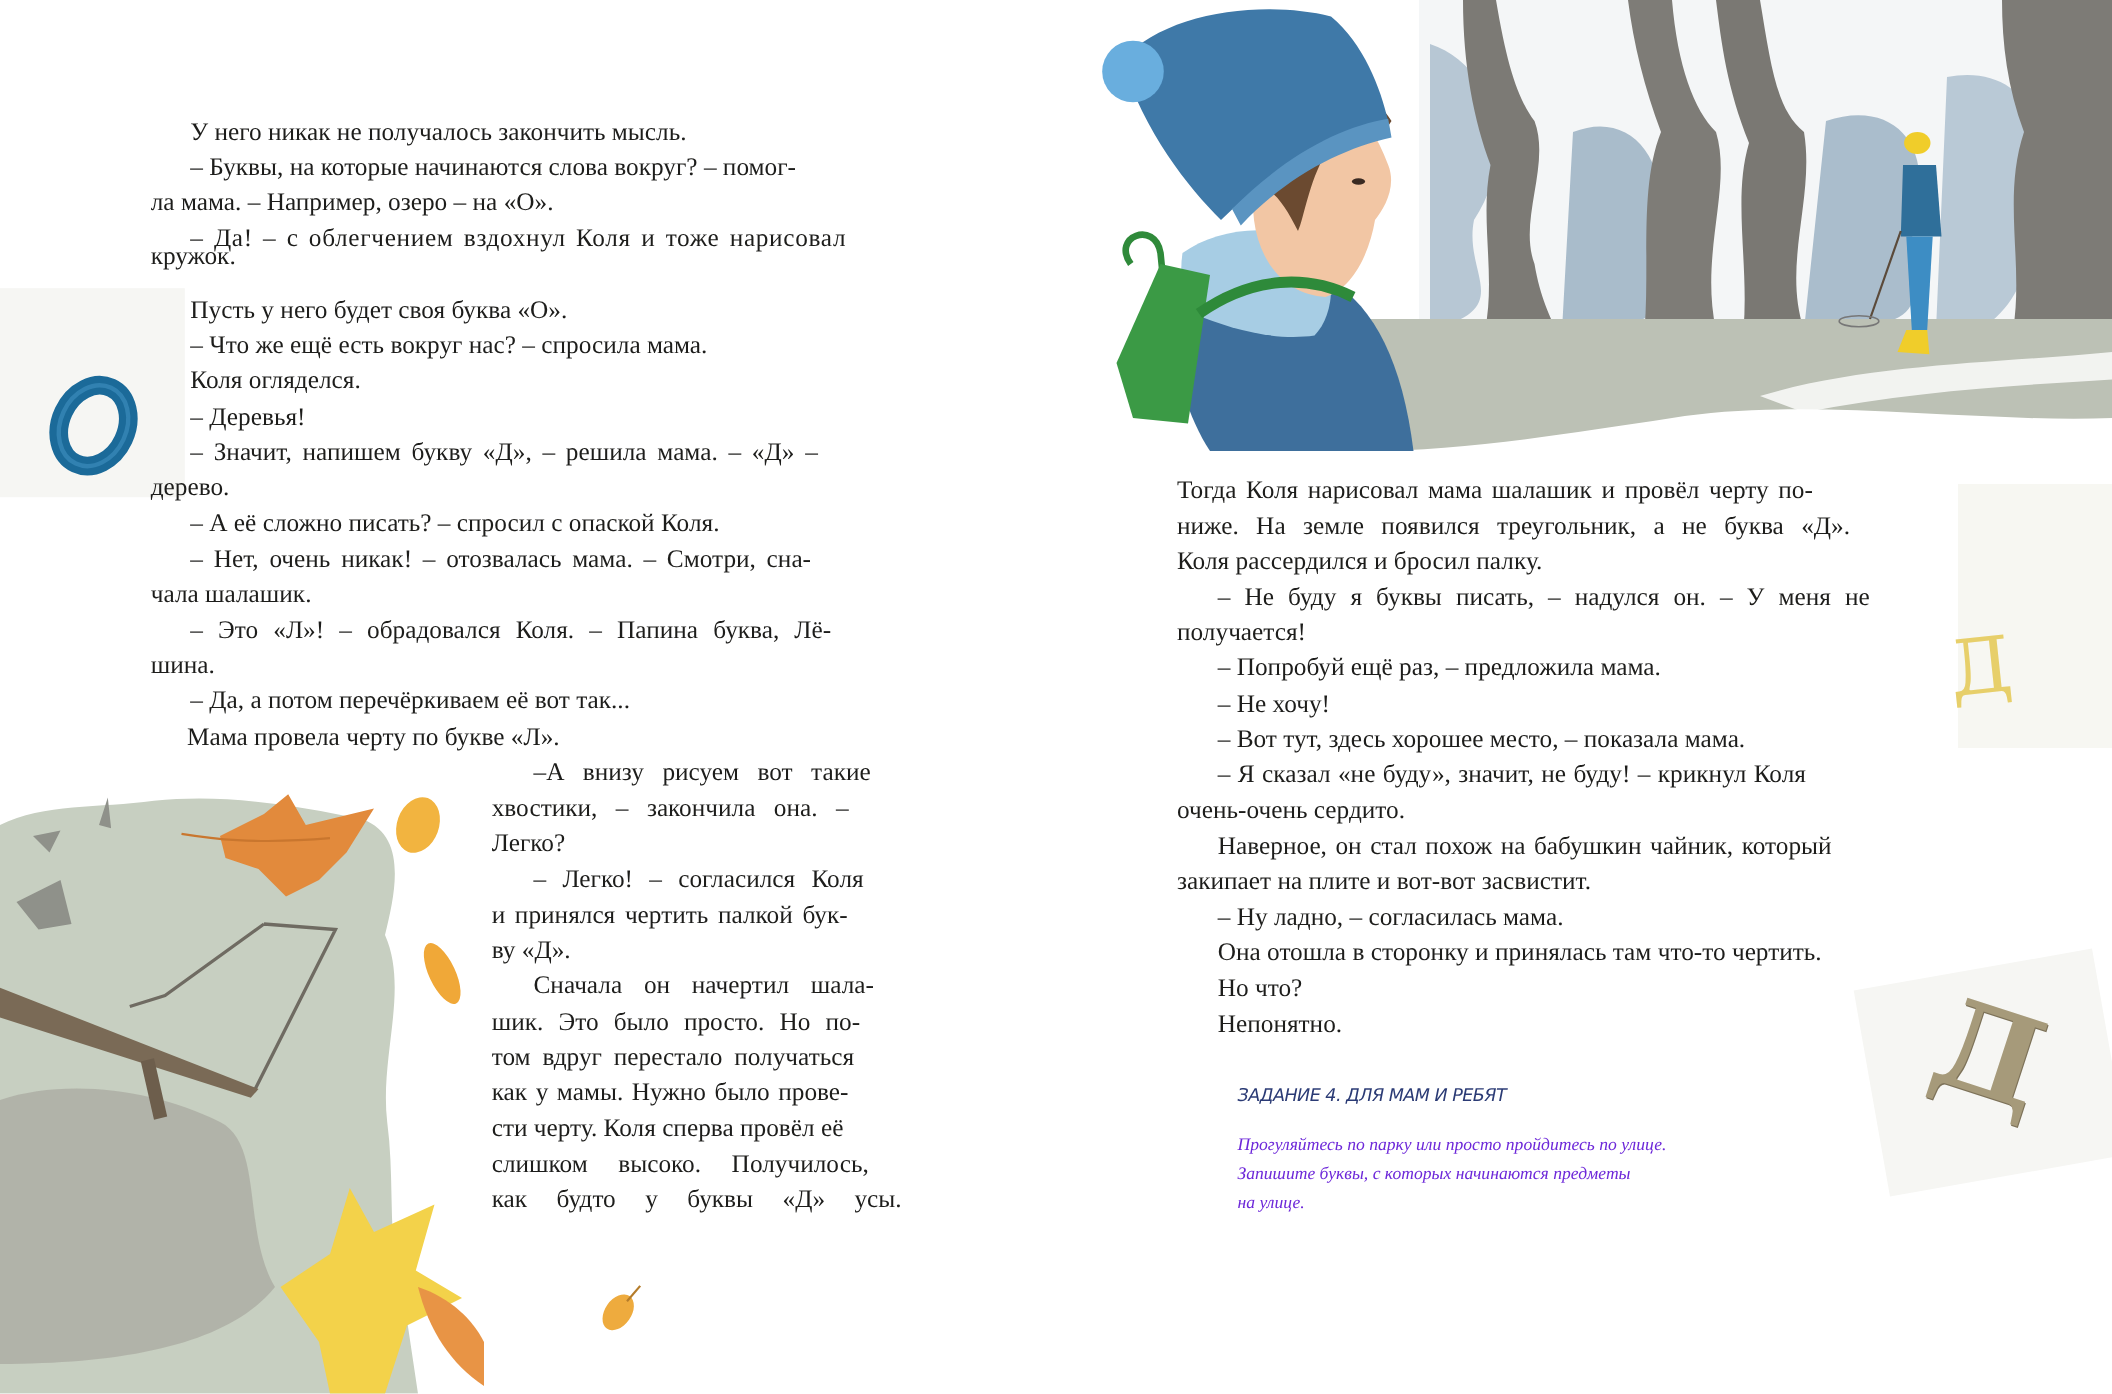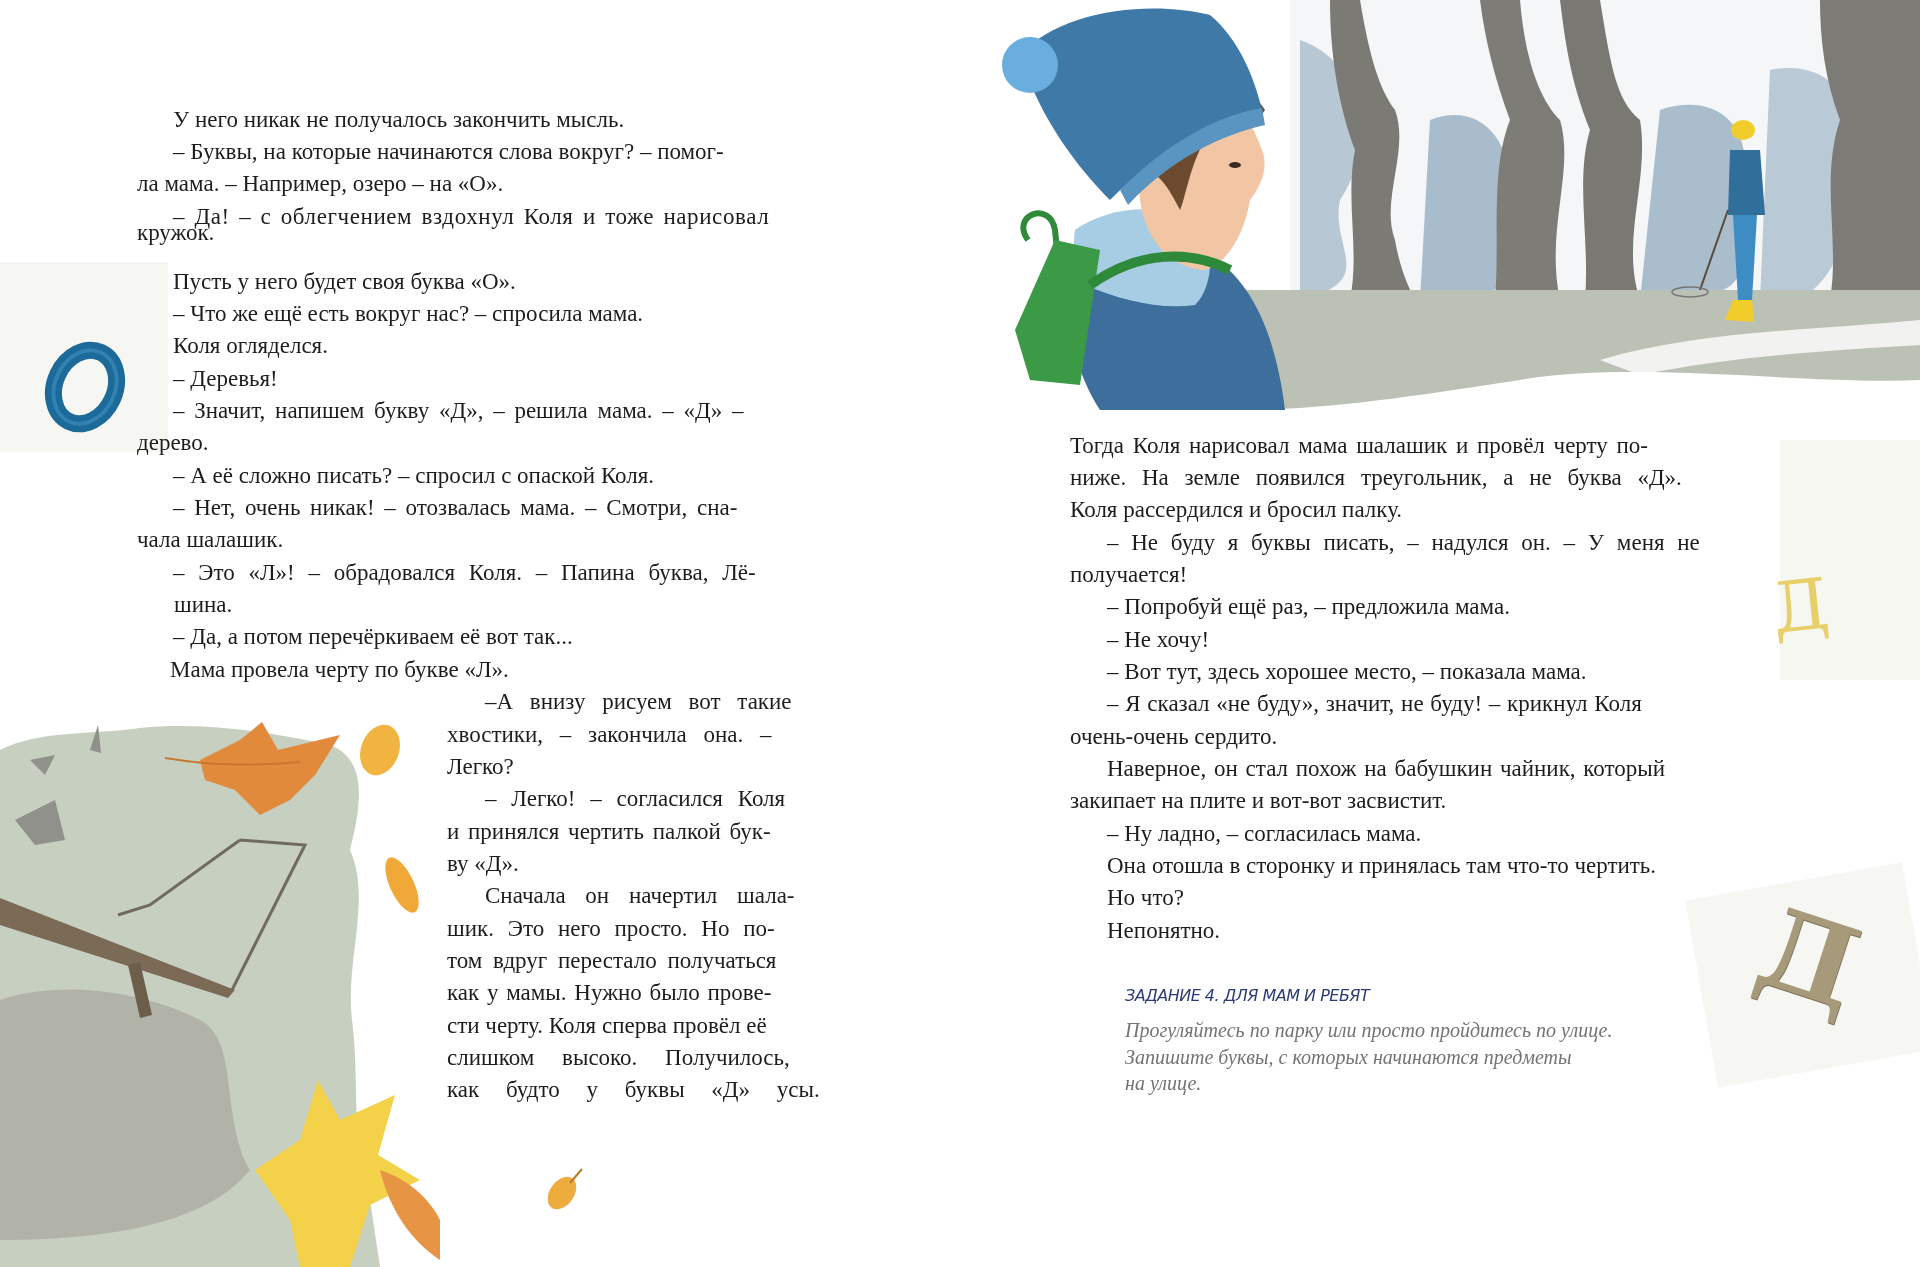--- a/index.html
+++ b/index.html
@@ -5,21 +5,21 @@
   html,body{margin:0;padding:0;}
   body{width:1920px;height:1267px;position:relative;overflow:hidden;background:#ffffff;
        font-family:"Liberation Serif","DejaVu Serif",serif;color:#1d1d1b;}
   .page{position:absolute;top:0;height:1267px;}
   .line{position:absolute;white-space:nowrap;font-size:23px;line-height:30px;height:30px;
         font-family:"Liberation Serif","DejaVu Serif",serif;color:#1d1d1b;transform-origin:left center;}
   .just{display:flex;justify-content:space-between;}
   .task-title{position:absolute;font-family:"DejaVu Sans","Liberation Sans",sans-serif;
         font-style:italic;font-size:16px;letter-spacing:-0.5px;color:#2b3b75;white-space:nowrap;}
   .task-line{position:absolute;font-family:"Liberation Serif","DejaVu Serif",serif;font-style:italic;
-        font-size:20px;color:#737373;white-space:nowrap;}
+        font-size:16px;color:#6d28d9;white-space:nowrap;margin-top:13px;}
   .art{position:absolute;}
   svg{display:block;}
 </style>
 </head>
 <body>
 
 <div class="page" style="left:0;width:960px;">
 
   <div class="art" style="left:0;top:262px;width:168px;height:190px;background:#f6f6f3;"></div>
 
@@ -68,34 +68,34 @@
     <div class="line" style="left:173px;top:267px;">Пусть у него будет своя буква «О».</div>
     <div class="line" style="left:173px;top:299px;">– Что же ещё есть вокруг нас? – спросила мама.</div>
     <div class="line" style="left:173px;top:331px;">Коля огляделся.</div>
     <div class="line" style="left:173px;top:364px;">– Деревья!</div>
     <div class="line" style="left:173px;top:396px;word-spacing:4px;">– Значит, напишем букву «Д», – решила мама. – «Д» –</div>
     <div class="line" style="left:137px;top:428px;">дерево.</div>
     <div class="line" style="left:173px;top:461px;">– А её сложно писать? – спросил с опаской Коля.</div>
     <div class="line" style="left:173px;top:493px;word-spacing:4px;">– Нет, очень никак! – отозвалась мама. – Смотри, сна-</div>
     <div class="line" style="left:137px;top:525px;">чала шалашик.</div>
     <div class="line" style="left:173px;top:558px;word-spacing:8px;">– Это «Л»! – обрадовался Коля. – Папина буква, Лё-</div>
-    <div class="line" style="left:137px;top:590px;margin-left:37px;">шина.</div>
+    <div class="line" style="left:137px;top:590px;">шина.</div>
     <div class="line" style="left:173px;top:622px;">– Да, а потом перечёркиваем её вот так...</div>
     <div class="line" style="left:170px;top:655px;">Мама провела черту по букве «Л».</div>
   </div>
 
   <div>
     <div class="line" style="left:485px;top:687px;word-spacing:11px;">–А внизу рисуем вот такие</div>
     <div class="line" style="left:447px;top:720px;word-spacing:11px;">хвостики, – закончила она. –</div>
     <div class="line" style="left:447px;top:752px;">Легко?</div>
     <div class="line" style="left:485px;top:784px;word-spacing:9px;">– Легко! – согласился Коля</div>
     <div class="line" style="left:447px;top:817px;word-spacing:3px;">и принялся чертить палкой бук-</div>
     <div class="line" style="left:447px;top:849px;">ву «Д».</div>
     <div class="line" style="left:485px;top:881px;word-spacing:14px;">Сначала он начертил шала-</div>
-    <div class="line" style="left:447px;top:914px;word-spacing:8px;">шик. Это него просто. Но по-</div>
+    <div class="line" style="left:447px;top:914px;word-spacing:8px;">шик. Это было просто. Но по-</div>
     <div class="line" style="left:447px;top:946px;word-spacing:5px;">том вдруг перестало получаться</div>
     <div class="line" style="left:447px;top:978px;word-spacing:2px;">как у мамы. Нужно было прове-</div>
     <div class="line" style="left:447px;top:1011px;">сти черту. Коля сперва провёл её</div>
     <div class="line" style="left:447px;top:1043px;word-spacing:22px;">слишком высоко. Получилось,</div>
     <div class="line" style="left:447px;top:1075px;word-spacing:21px;">как будто у буквы «Д» усы.</div>
   </div>
 </div>
 
 <div class="page" style="left:960px;width:960px;">
 

